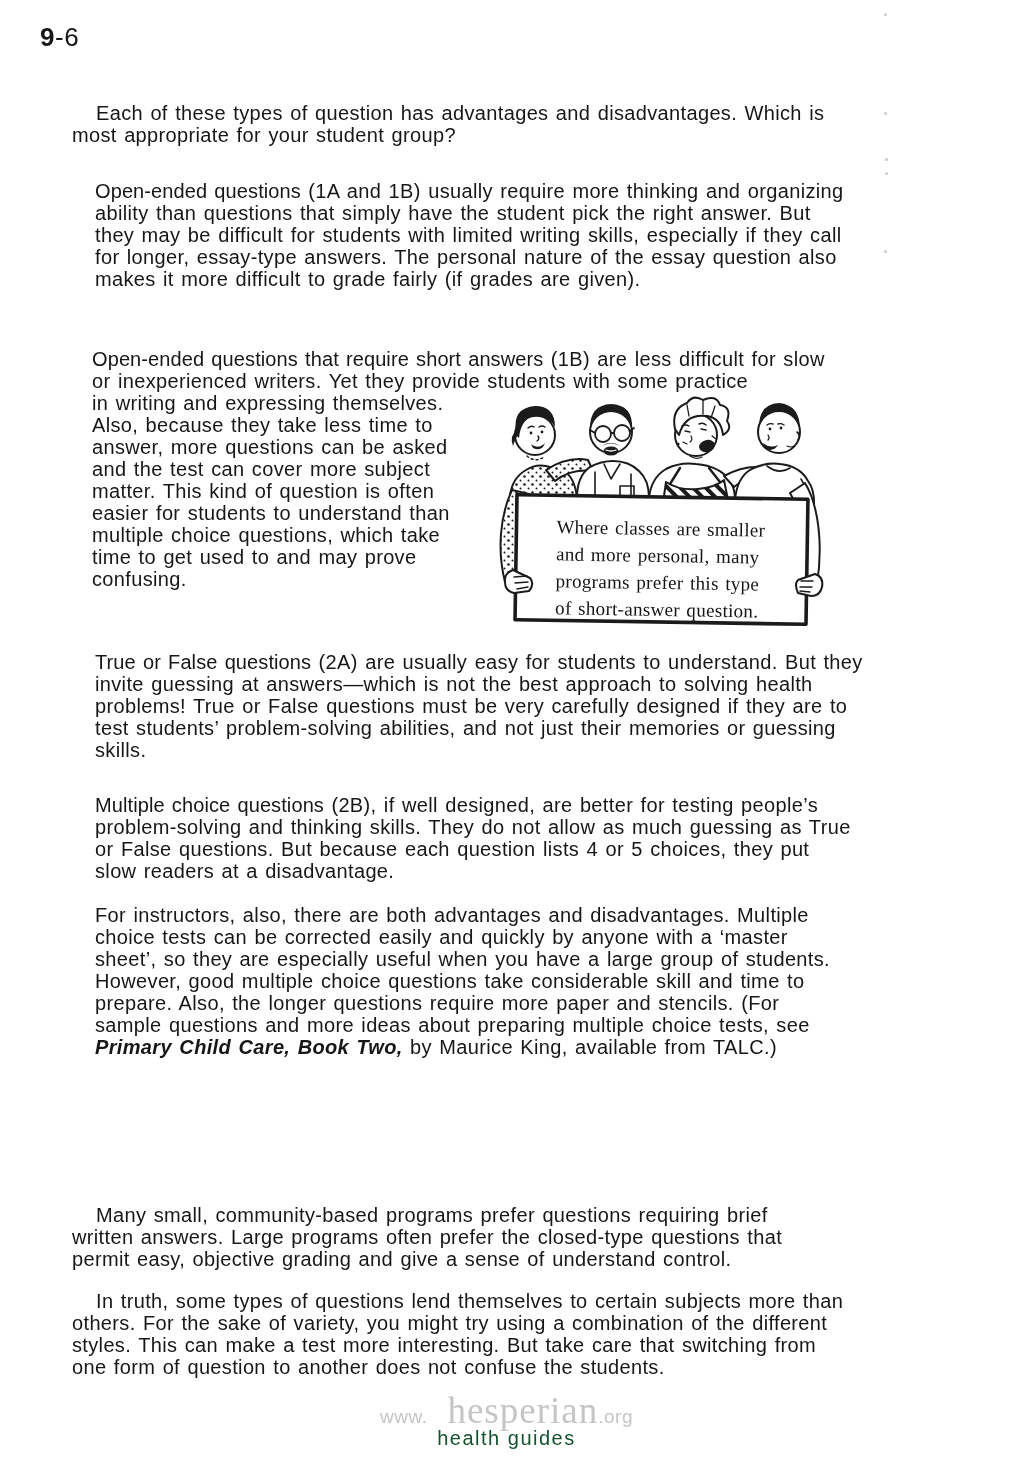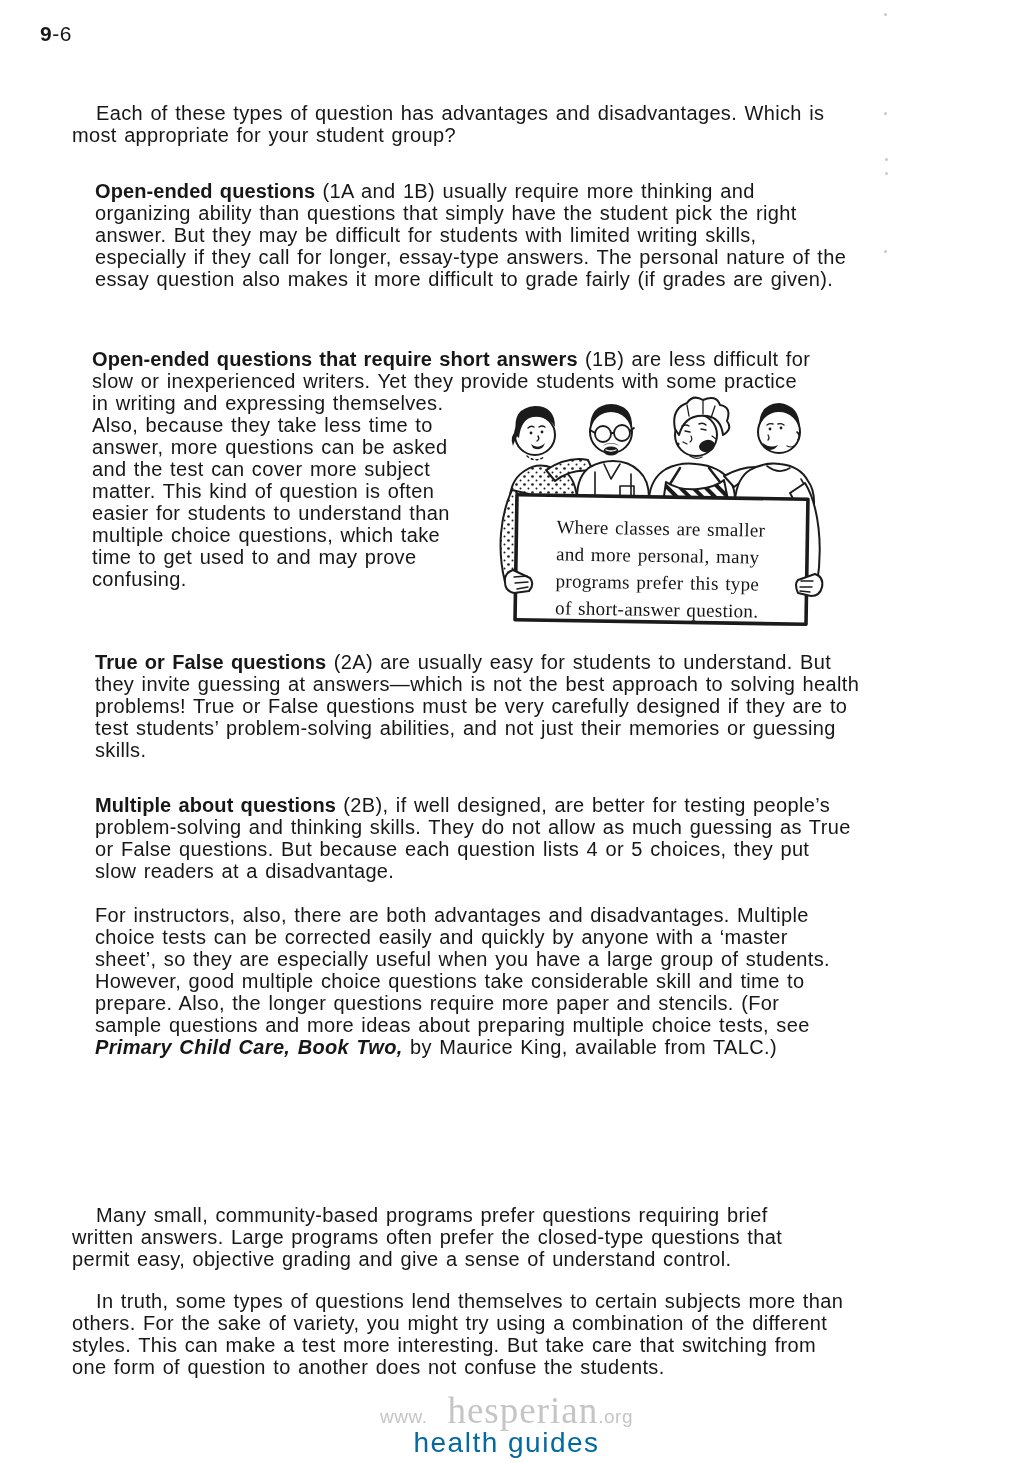--- a/index.html
+++ b/index.html
@@ -10,32 +10,32 @@
     margin: 0 auto;
     background: #ffffff;
     font-family: "Liberation Sans", sans-serif;
     color: #171717;
     overflow: hidden;
   }
   .pageno {
     position: absolute;
     left: 40px;
     top: 22px;
-    font-size: 21px;
+    font-size: 26px;
     letter-spacing: 0.5px;
   }
   .pageno b { font-weight: bold; }
   .para {
     position: absolute;
     font-size: 20px;
     line-height: 22px;
     letter-spacing: 0.35px;
     word-spacing: 1.5px;
   }
-  .para b { font-weight: bold; letter-spacing: 0.1px; margin-top: 28px; }
+  .para b { font-weight: normal; letter-spacing: 0.1px; margin-top: 28px; }
   .plain { text-indent: 24px; }
   .booktitle { font-weight: bold; font-style: italic; margin-top: 6px; }
   .illus {
     float: right;
     width: 378px;
     height: 242px;
     margin: 2px 0 10px 12px;
     text-indent: 0;
   }
   .illus svg { display: block; margin-left: auto; }
@@ -63,24 +63,24 @@
     text-align: right;
   }
   .wm-name {
     font-family: Liberation Serif, serif;
     font-size: 37px;
     letter-spacing: 1px;
     line-height: 1;
     margin-left: 20px;
   }
   .wm-line2 {
-    font-size: 28px;
+    font-size: 20px;
     letter-spacing: 1.5px;
     margin-top: -2px;
-    color: #0369a1;
+    color: #14532d;
   }
   .speck {
     position: absolute;
     width: 3px;
     height: 3px;
     background: #c9c9c9;
     border-radius: 50%;
   }
 </style>
 </head>
@@ -187,21 +187,21 @@
           <g>
             <path d="M333,180 q9,3 7,13 q-2,9 -11,9 l-13,-3 q-4,-9 0,-13 Z" fill="#fff"></path>
             <path d="M331,187 l-12,0 M330,193 l-12,0 M328,198 l-10,-1" stroke-width="1.4"></path>
           </g>
         </g>
       </svg>
     </span><span>in writing and expressing themselves. Also, because they take less time to answer, more questions can be asked and the test can cover more subject matter. This kind of question is often easier for students to understand than multiple choice questions, which take time to get used to and may prove confusing.</span></p>
 
   <p class="para" style="top:631px; left:95px; width:770px; clear:both;"><b>True or False questions</b><span> (2A) are usually easy for students to understand. But they invite guessing at answers—which is not the best approach to solving health problems! True or False questions must be very carefully designed if they are to test students’ problem-solving abilities, and not just their memories or guessing skills.</span></p>
 
-  <p class="para" style="top:774px; left:95px; width:762px;"><b>Multiple about questions</b><span> (2B), if well designed, are better for testing people’s problem-solving and thinking skills. They do not allow as much guessing as True or False questions. But because each question lists 4 or 5 choices, they put slow readers at a disadvantage.</span></p>
+  <p class="para" style="top:774px; left:95px; width:762px;"><b>Multiple choice questions</b><span> (2B), if well designed, are better for testing people’s problem-solving and thinking skills. They do not allow as much guessing as True or False questions. But because each question lists 4 or 5 choices, they put slow readers at a disadvantage.</span></p>
 
   <p class="para" style="top:884px; left:95px; width:758px;"><span>For instructors, also, there are both advantages and disadvantages. Multiple choice tests can be corrected easily and quickly by anyone with a ‘master sheet’, so they are especially useful when you have a large group of students. However, good multiple choice questions take considerable skill and time to prepare. Also, the longer questions require more paper and stencils. (For sample questions and more ideas about preparing multiple choice tests, see </span><span class="booktitle">Primary Child Care, Book Two,</span><span> by Maurice King, available from TALC.)</span></p>
 
 
   <p class="para plain" style="top:1184px; left:72px; width:735px;">Many small, community-based programs prefer questions requiring brief written answers. Large programs often prefer the closed-type questions that permit easy, objective grading and give a sense of understand control.</p>
 
   <p class="para plain" style="top:1270px; left:72px; width:780px;">In truth, some types of questions lend themselves to certain subjects more than others. For the sake of variety, you might try using a combination of the different styles. This can make a test more interesting. But take care that switching from one form of question to another does not confuse the students.</p>
 
   <div class="watermark">
     <div class="wm-line1">

